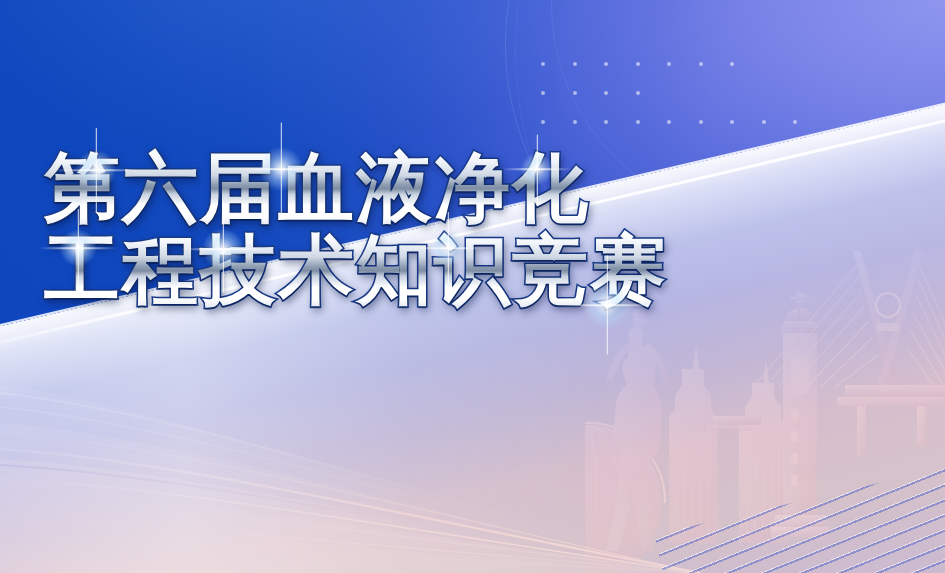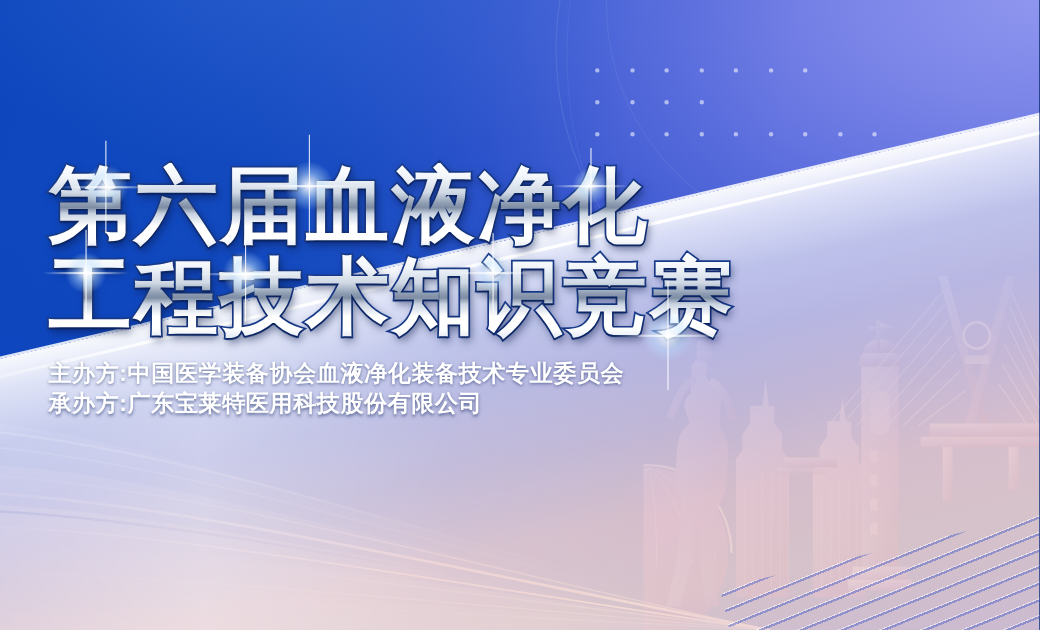--- a/index.html
+++ b/index.html
@@ -430,19 +430,15 @@
 
     <div class="title-wrap title-line-2">
       <div class="title-stroke">工程技术知识竞赛</div>
       <div class="title-line">工程技术知识竞赛</div>
       <div class="glint" style="left:8px;   top:-8px;  width:52px; height:52px;"></div>
       <div class="glint" style="left:150px; top:-10px; width:58px; height:58px;"></div>
       <div class="glint" style="left:380px; top:-6px;  width:48px; height:48px;"></div>
       <div class="glint" style="left:530px; top:42px;  width:66px; height:66px;"></div>
     </div>
 
-    <div class="subtitle">
-      <div class="sub-line">主办方:中国医学装备协会血液净化装备技术专业委员会</div>
-      <div class="sub-line">承办方:广东宝莱特医用科技股份有限公司</div>
-    </div>
 
   </div>
 </div>
 
 </body></html>

